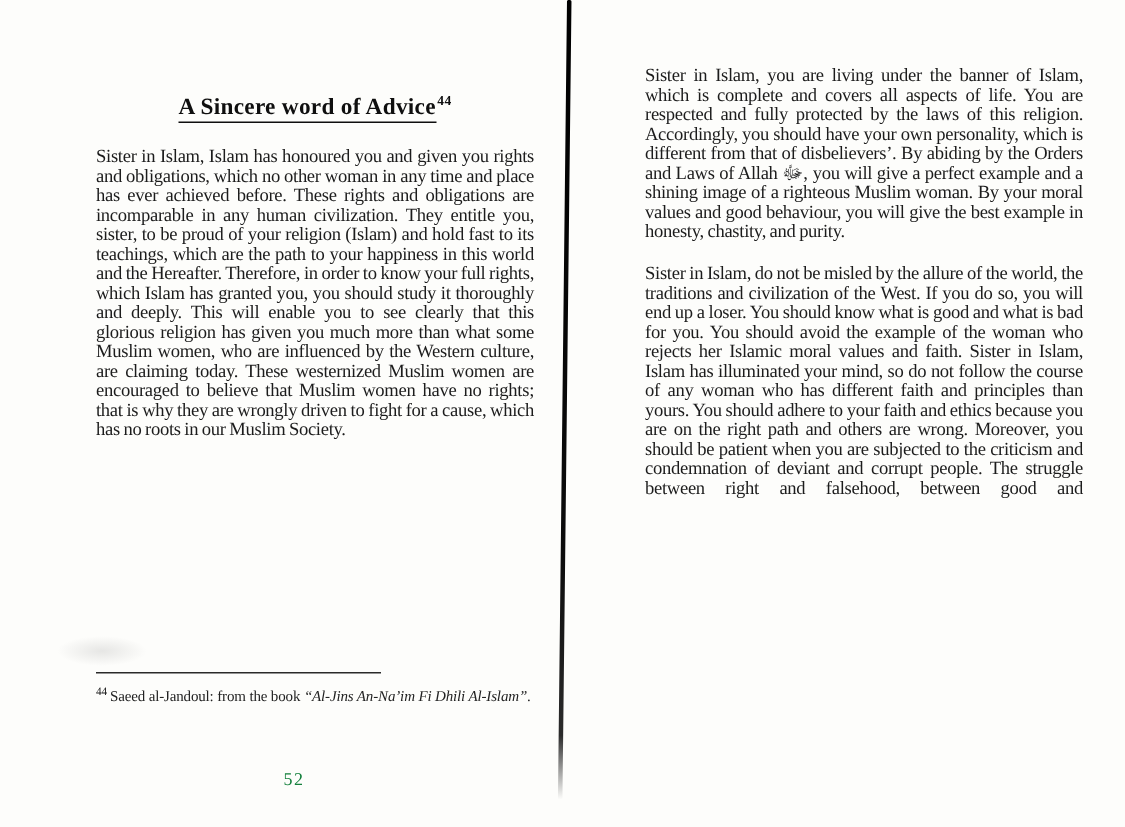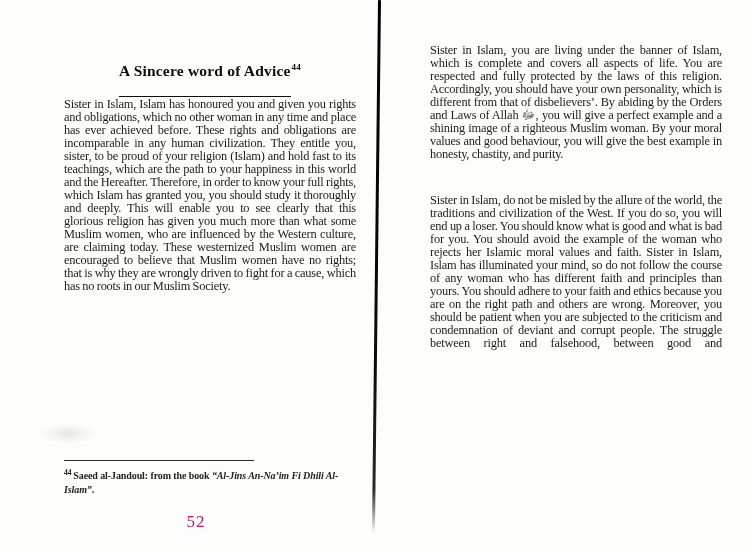--- a/index.html
+++ b/index.html
@@ -55,21 +55,21 @@
     width: 100%;
     text-align: center;
     font-size: 15.5px;
     font-weight: bold;
     color: #0f0f0f;
     letter-spacing: 0.2px;
     white-space: nowrap;
   }
   .heading .underlined {
     border-bottom: 1.6px solid #0f0f0f;
-    padding-bottom: 17px;
+    padding-bottom: 1px;
   }
   .heading sup {
     font-size: 9px;
     vertical-align: 6px;
     margin-left: 1px;
   }
 
   .body-text {
     position: absolute;
     left: 0;
@@ -83,56 +83,55 @@
   .page-left  .body-text { top: 98px; }
   .page-right .body-text { top: 44px; }
 
   .intro-line { margin: 0; }
 
   p.just {
     margin: 0;
     text-align: justify;
     hyphens: none;
   }
-  p.just + p.just { margin-top: 33px; }
+  p.just + p.just { margin-top: 15px; }
   p.cont { text-align-last: justify; }
 
   .footnote {
     position: absolute;
     left: 0;
-    top: 460px;
+    top: 448px;
     width: 292px;
     font-size: 10px;
     line-height: 13.5px;
     letter-spacing: -0.1px;
     color: #222;
-    font-weight: bold;
   }
   .footnote-rule {
     width: 190px;
     height: 0;
     border-top: 1.2px solid #2a2a2a;
     margin-bottom: 5px;
   }
   .footnote sup {
     font-size: 7.5px;
     vertical-align: 4px;
     margin-right: 2px;
   }
   .footnote .book-title { font-style: italic; }
 
   .page-number {
     position: absolute;
     top: 512px;
     left: 0;
     width: 100%;
     text-align: center;
-    font-size: 17px;
+    font-size: 12px;
     letter-spacing: 1px;
-    color: #be185d;
+    color: #15803d;
     transform: translateX(-14px);
   }
 </style>
 </head>
 <body>
 
 <div class="spread">
 
   <div class="gutter-line"></div>
   <div class="smudge"></div>

